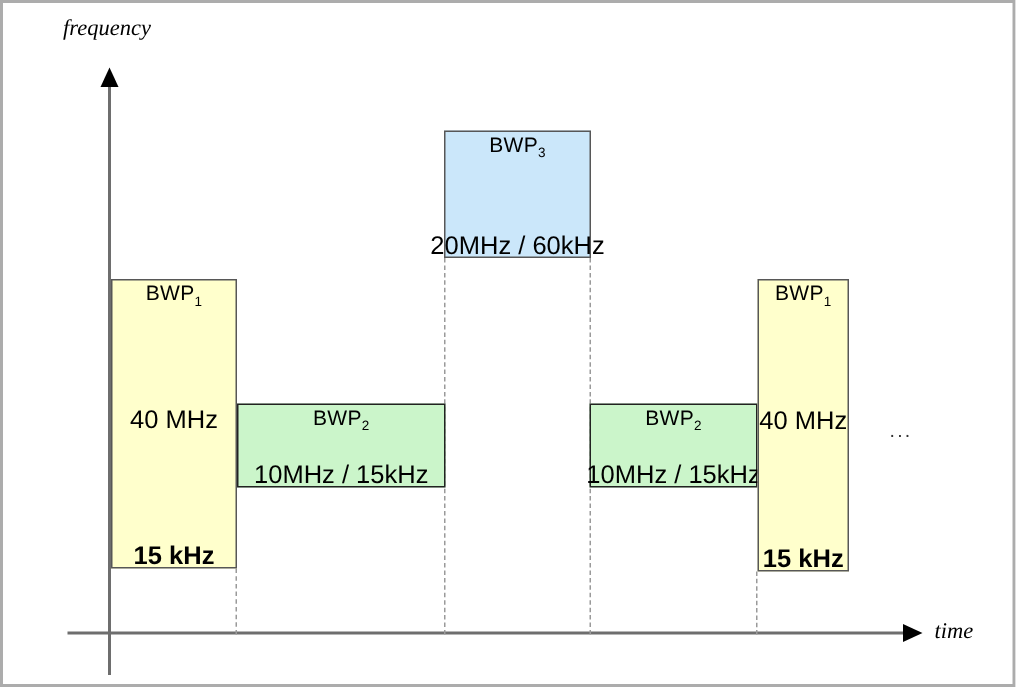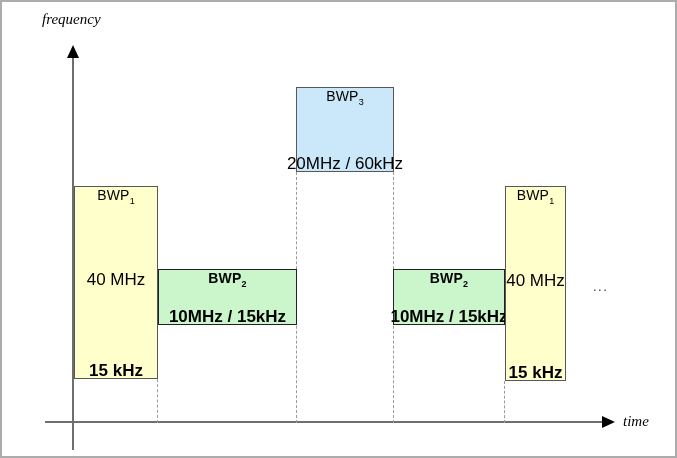--- a/index.html
+++ b/index.html
@@ -37,21 +37,21 @@
   .d1{left:155px; top:377px; height:44px;}
   .d2{left:294px; top:170px; height:251px;}
   .d3{left:391px; top:170px; height:251px;}
   .d4{left:502px; top:379px; height:42px;}
   .bwp-box{
     position:absolute; z-index:2; box-sizing:border-box;
     display:flex; flex-direction:column; align-items:center; justify-content:space-between;
     text-align:center;
   }
   .yellow{background:var(--yellow-fill); border:1.5px solid var(--yellow-border);}
-  .green {background:var(--green-fill);  border:1.5px solid var(--green-border);font-weight:bold;}
+  .green {background:var(--green-fill);  border:1.5px solid var(--green-border);}
   .blue  {background:var(--blue-fill);   border:1.5px solid var(--blue-border);}
   .bwp1a{left:72px;  top:184px; width:84px;  height:193px;}
   .bwp2a{left:156px; top:267px; width:139px; height:56px;}
   .bwp3 {left:294px; top:85px;  width:98px;  height:85px;}
   .bwp2b{left:391px; top:267px; width:112px; height:56px;}
   .bwp1b{left:503px; top:184px; width:61px;  height:195px;}
   .bwp-title{font-size:14px; line-height:17px; color:#000; letter-spacing:0.2px;}
   .bwp-title sub{font-size:9px; line-height:0;}
   .bwp-spec{font-size:17px; line-height:14px; color:#000; white-space:nowrap;}
   .gap{margin-top:8px;font-weight:bold;}

